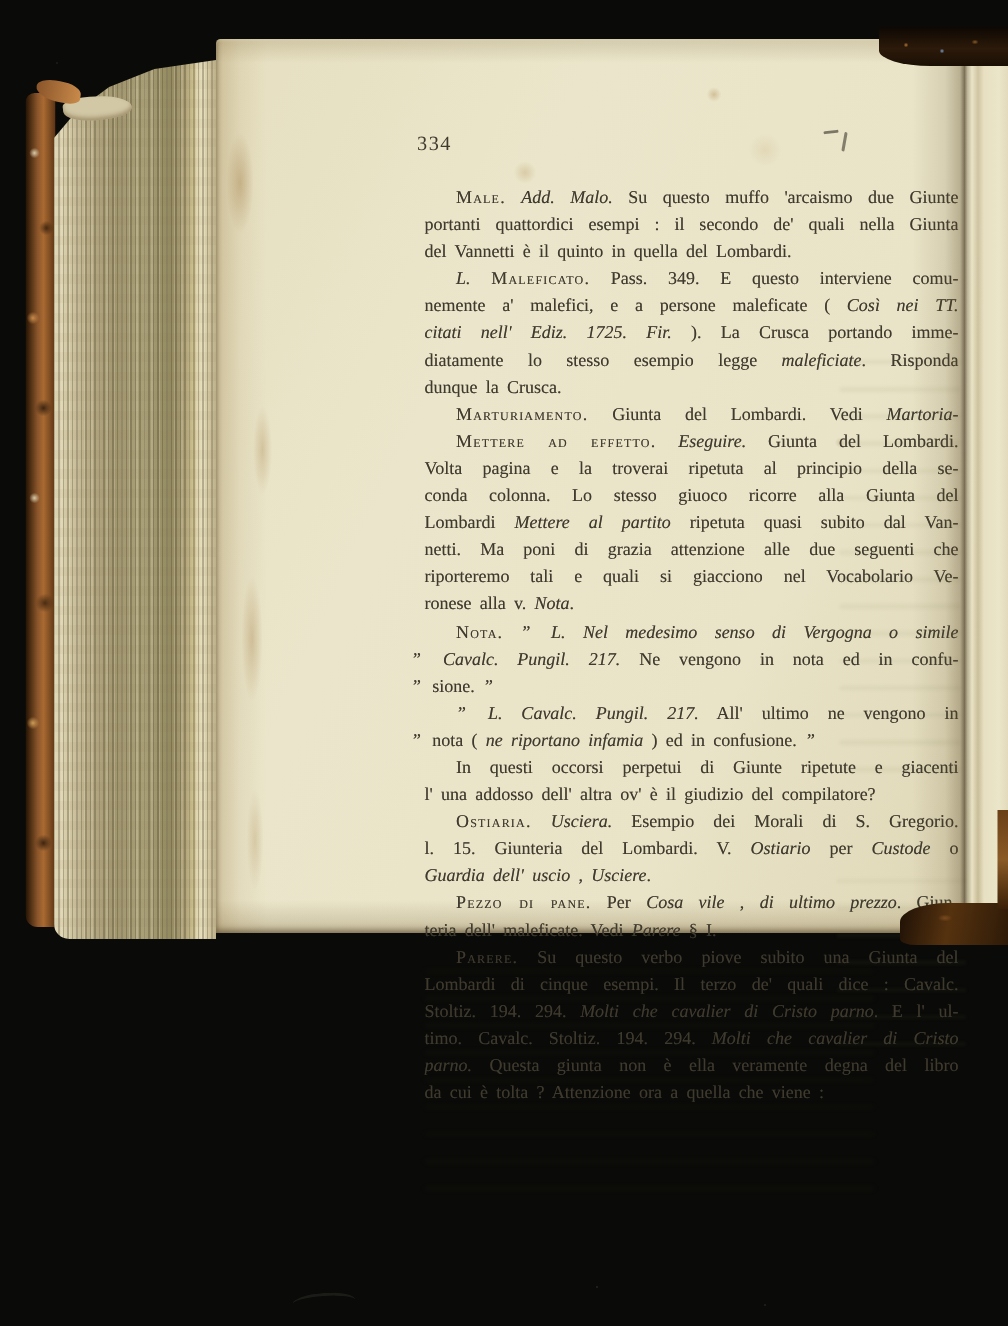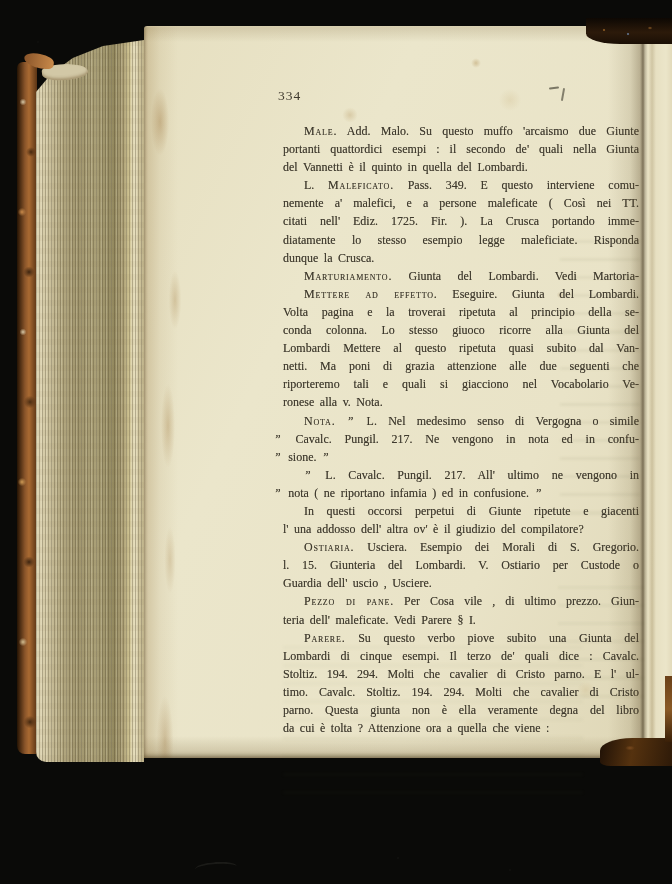--- a/index.html
+++ b/index.html
@@ -5,21 +5,21 @@
   html,body{margin:0;padding:0;background:#000;}
   .scene{
     position:relative;width:672px;height:884px;overflow:hidden;
     background:
       radial-gradient(circle 1px at 38px 42px, #2a2a26, transparent 80%),
       radial-gradient(circle 1px at 398px 858px, #3a3a34, transparent 80%),
       radial-gradient(circle 1px at 510px 870px, #34342e, transparent 80%),
       var(--background,#0a0a08);
     font-family:"Liberation Serif","DejaVu Serif",serif;
   }
-  .book{position:absolute;left:16px;top:26px;width:656px;height:732px;}
+  .book{position:absolute;left:16px;top:26px;width:656px;height:596px;}
   
   .marble{
     position:absolute;left:1px;top:36px;bottom:4px;width:20px;border-radius:6px 0 0 8px;
     background:
       radial-gradient(circle 5px at 6px 40px, #d8c9a8, transparent 70%),
       radial-gradient(circle 7px at 14px 90px, #46280f, transparent 70%),
       radial-gradient(circle 6px at 5px 150px, #c98a4a, transparent 70%),
       radial-gradient(circle 8px at 12px 210px, #3c2410, transparent 70%),
       radial-gradient(circle 5px at 6px 270px, #d8c9a8, transparent 70%),
       radial-gradient(circle 9px at 13px 340px, #4a2c12, transparent 70%),
@@ -124,21 +124,21 @@
   .text-block{
     position:absolute;left:139px;top:96px;width:356px;
     font-size:12px;line-height:18.1px;color:var(--ink,#3f3a2e);
     text-shadow:0 0 .4px rgba(62,56,44,.55);
   }
   .line{height:18.1px;overflow:hidden;text-align:justify;text-align-last:justify;}
   .line.left{text-align:right;text-align-last:left;word-spacing:2.5px;}
   .line.indent{padding-left:21px;}
   .line.hang{margin-left:-9px;}
   .r{font-style:normal;}
-  .i{}
+  .i{font-style:italic;}
   .sc{font-variant:small-caps;letter-spacing:.8px;}
   .q{font-style:italic;letter-spacing:1px;}
 </style>
 </head>
 <body>
 
 <div class="scene">
   <div class="book">
     <div class="marble"></div>
     <div class="fore-edge"></div>
@@ -163,21 +163,21 @@
           <div class="line left"><span class="r">del Vannetti è il quinto in quella del Lombardi.</span></div>
           <div class="line just indent"><span class="i">L.</span><span class="r"> </span><span class="sc">Maleficato.</span><span class="r"> Pass. 349. E questo interviene comu-</span></div>
           <div class="line just"><span class="r">nemente a' malefici, e a persone maleficate ( </span><span class="i">Così nei TT.</span></div>
           <div class="line just"><span class="i">citati nell' Ediz. 1725. Fir.</span><span class="r"> ). La Crusca portando imme-</span></div>
           <div class="line just"><span class="r">diatamente lo stesso esempio legge </span><span class="i">maleficiate</span><span class="r">. Risponda</span></div>
           <div class="line left"><span class="r">dunque la Crusca.</span></div>
           <div class="line just indent"><span class="sc">Marturiamento.</span><span class="r"> Giunta del Lombardi. Vedi </span><span class="i">Martoria-</span></div>
           <div class="line just indent"><span class="sc">Mettere ad effetto.</span><span class="r"> </span><span class="i">Eseguire.</span><span class="r"> Giunta del Lombardi.</span></div>
           <div class="line just"><span class="r">Volta pagina e la troverai ripetuta al principio della se-</span></div>
           <div class="line just"><span class="r">conda colonna. Lo stesso giuoco ricorre alla Giunta del</span></div>
-          <div class="line just"><span class="r">Lombardi </span><span class="i">Mettere al questo</span><span class="r"> ripetuta quasi subito dal Van-</span></div>
+          <div class="line just"><span class="r">Lombardi </span><span class="i">Mettere al partito</span><span class="r"> ripetuta quasi subito dal Van-</span></div>
           <div class="line just"><span class="r">netti. Ma poni di grazia attenzione alle due seguenti che</span></div>
           <div class="line just"><span class="r">riporteremo tali e quali si giacciono nel Vocabolario Ve-</span></div>
           <div class="line left"><span class="r">ronese alla v. </span><span class="i">Nota</span><span class="r">.</span></div>
           <div class="line just indent"><span class="sc">Nota.</span><span class="r"> </span><span class="q">” </span><span class="i">L. Nel medesimo senso di Vergogna o simile</span></div>
           <div class="line just hang"><span class="q">” </span><span class="i">Cavalc. Pungil. 217.</span><span class="r"> Ne vengono in nota ed in confu-</span></div>
           <div class="line left hang"><span class="q">” </span><span class="r">sione. </span><span class="q">”</span></div>
           <div class="line just indent"><span class="q">” </span><span class="i">L. Cavalc. Pungil. 217.</span><span class="r"> All' ultimo ne vengono in</span></div>
           <div class="line left hang"><span class="q">” </span><span class="r">nota ( </span><span class="i">ne riportano infamia</span><span class="r"> ) ed in confusione. </span><span class="q">”</span></div>
           <div class="line just indent"><span class="r">In questi occorsi perpetui di Giunte ripetute e giacenti</span></div>
           <div class="line left"><span class="r">l' una addosso dell' altra ov' è il giudizio del compilatore?</span></div>

